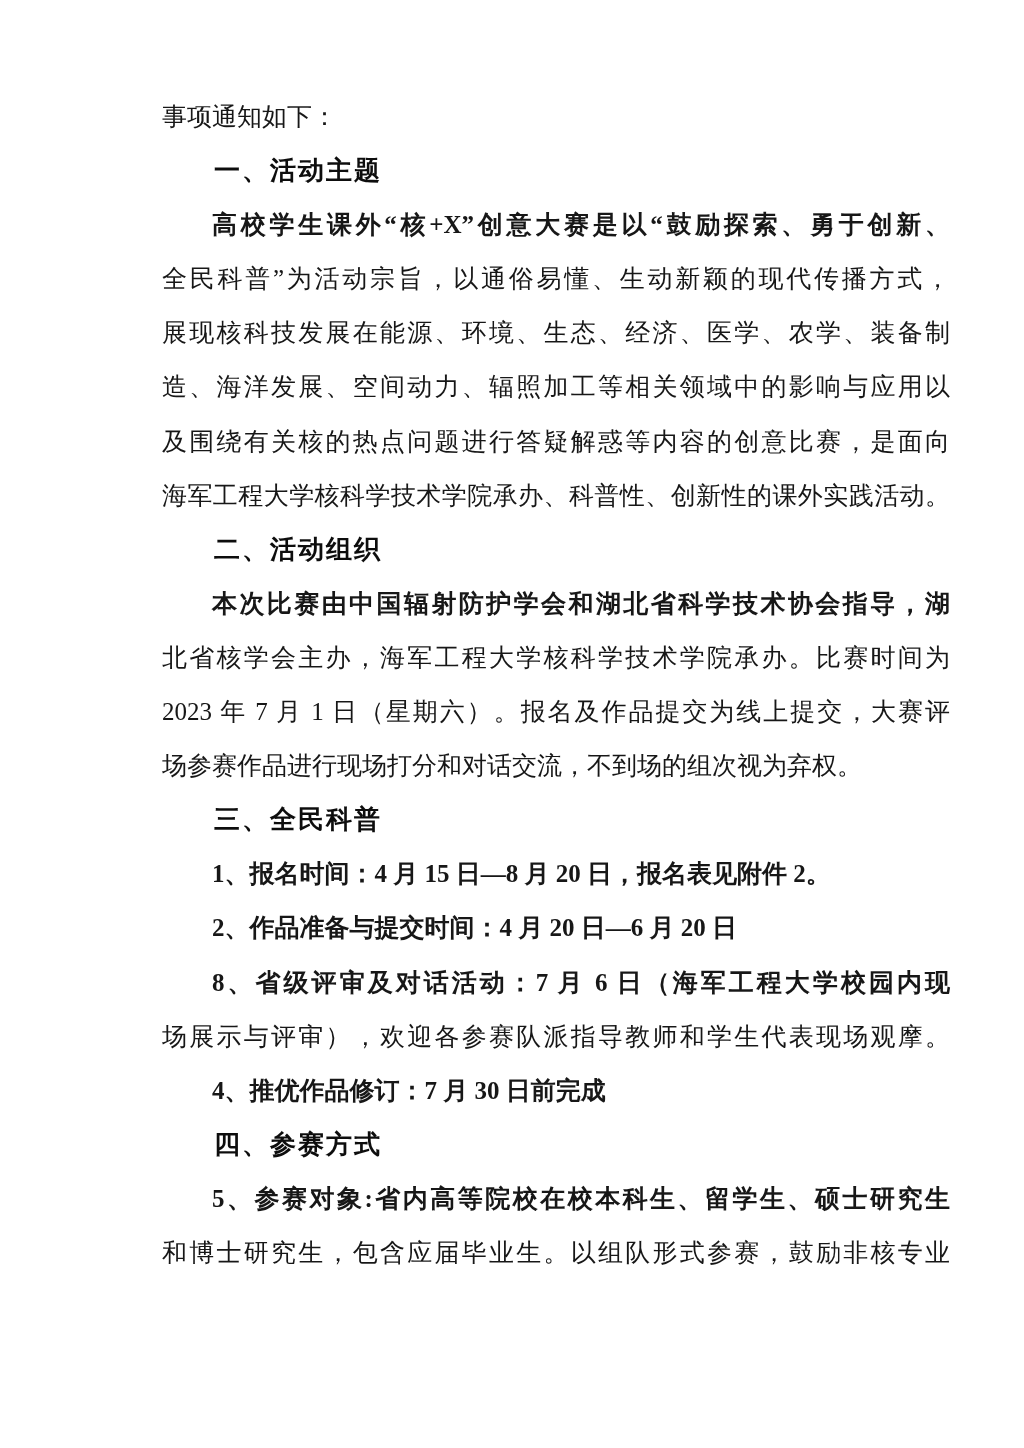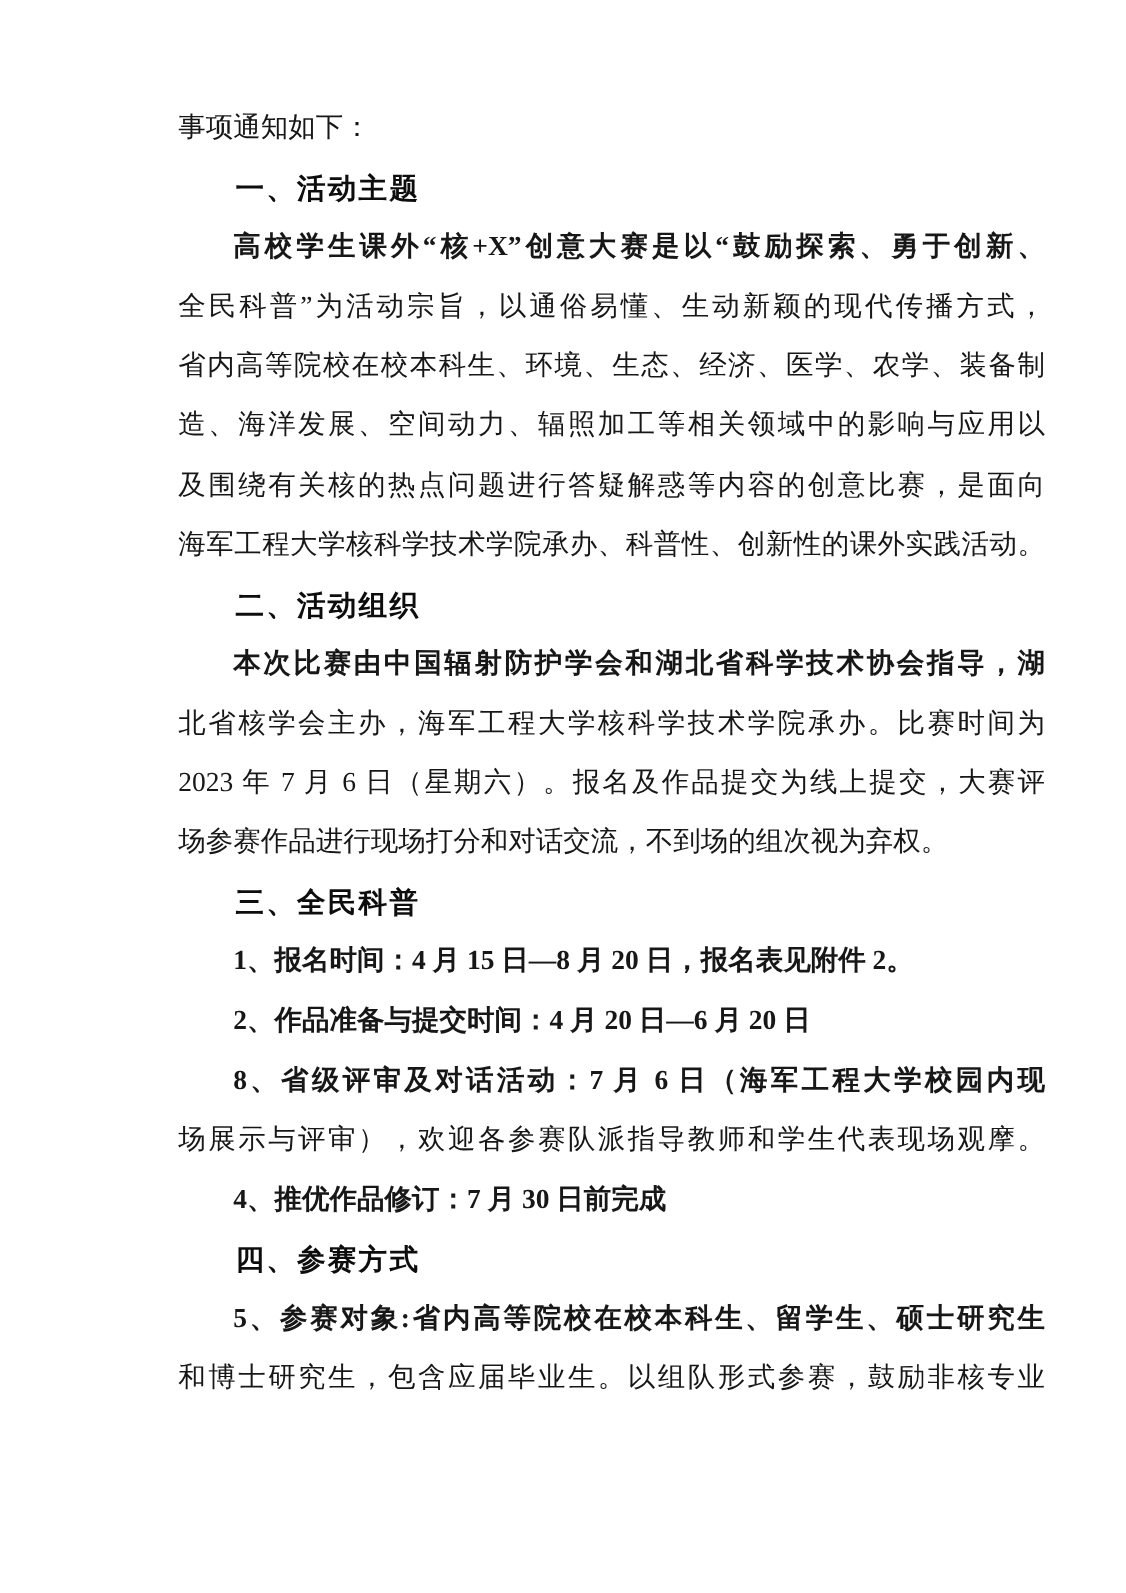--- a/index.html
+++ b/index.html
@@ -33,44 +33,44 @@
   }
   .ln.justify {
     text-align: justify;
     text-align-last: justify;
   }
   .ln.indent {
     text-indent: 2em;
     font-weight: bold;
   }
   .ln.heading {
-    font-family: Liberation Sans, sans-serif;
+    font-family: Liberation Serif, serif;
     font-weight: 700;
     font-size: 26px;
     color: #0d0d0d;
     letter-spacing: 2px;
   }
 </style>
 </head>
 <body>
 
 <div class="page">
   <div class="content">
     <div class="ln">事项通知如下：</div>
     <div class="ln heading indent">一、活动主题</div>
     <div class="ln indent justify">高校学生课外“核+X”创意大赛是以“鼓励探索、勇于创新、</div>
     <div class="ln justify">全民科普”为活动宗旨，以通俗易懂、生动新颖的现代传播方式，</div>
-    <div class="ln justify">省内高等院校在校本科生、环境、生态、经济、医学、农学、装备制</div>
+    <div class="ln justify">展现核科技发展在能源、环境、生态、经济、医学、农学、装备制</div>
     <div class="ln justify">造、海洋发展、空间动力、辐照加工等相关领域中的影响与应用以</div>
     <div class="ln justify">及围绕有关核的热点问题进行答疑解惑等内容的创意比赛，是面向</div>
     <div class="ln justify">海军工程大学核科学技术学院承办、科普性、创新性的课外实践活动。</div>
     <div class="ln heading indent">二、活动组织</div>
     <div class="ln indent justify">本次比赛由中国辐射防护学会和湖北省科学技术协会指导，湖</div>
     <div class="ln justify">北省核学会主办，海军工程大学核科学技术学院承办。比赛时间为</div>
-    <div class="ln justify">2023 年 7 月 6 日（星期六）。报名及作品提交为线上提交，大赛评</div>
+    <div class="ln justify">2023 年 7 月 1 日（星期六）。报名及作品提交为线上提交，大赛评</div>
     <div class="ln">场参赛作品进行现场打分和对话交流，不到场的组次视为弃权。</div>
     <div class="ln heading indent">三、全民科普</div>
     <div class="ln indent">1、报名时间：4 月 15 日—8 月 20 日，报名表见附件 2。</div>
     <div class="ln indent">2、作品准备与提交时间：4 月 20 日—6 月 20 日</div>
     <div class="ln indent justify">8、省级评审及对话活动：7 月 6 日（海军工程大学校园内现</div>
     <div class="ln justify">场展示与评审），欢迎各参赛队派指导教师和学生代表现场观摩。</div>
     <div class="ln indent">4、推优作品修订：7 月 30 日前完成</div>
     <div class="ln heading indent">四、参赛方式</div>
     <div class="ln indent justify">5、参赛对象:省内高等院校在校本科生、留学生、硕士研究生</div>
     <div class="ln justify">和博士研究生，包含应届毕业生。以组队形式参赛，鼓励非核专业</div>

